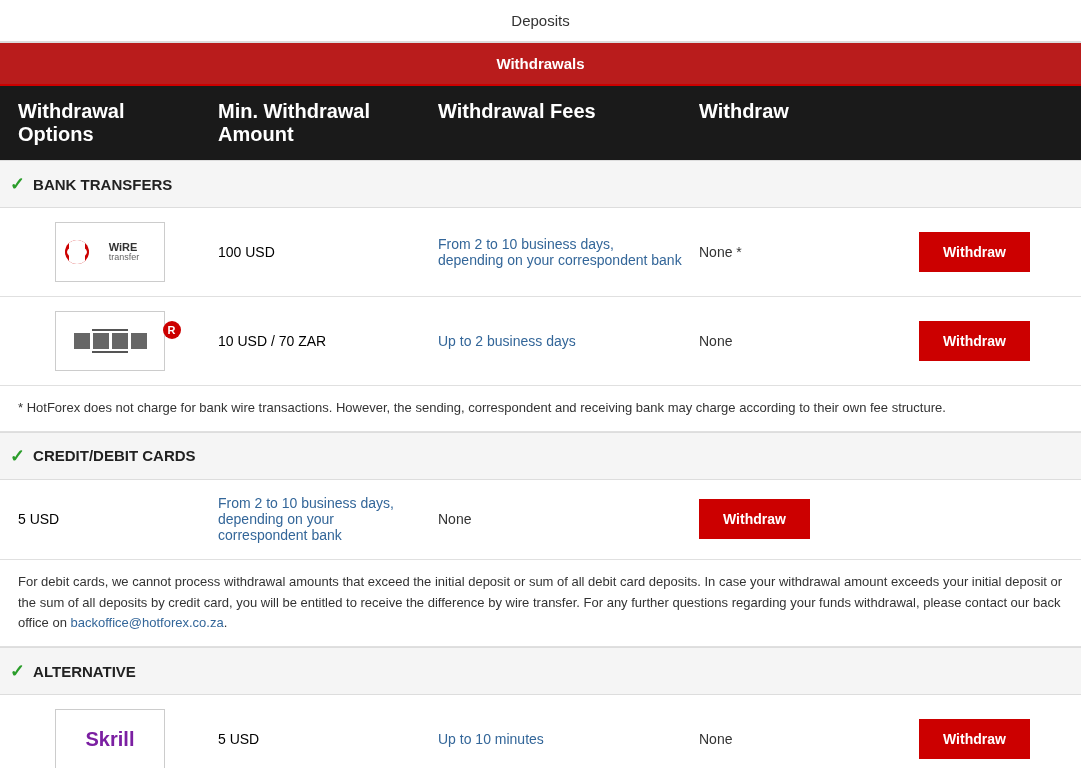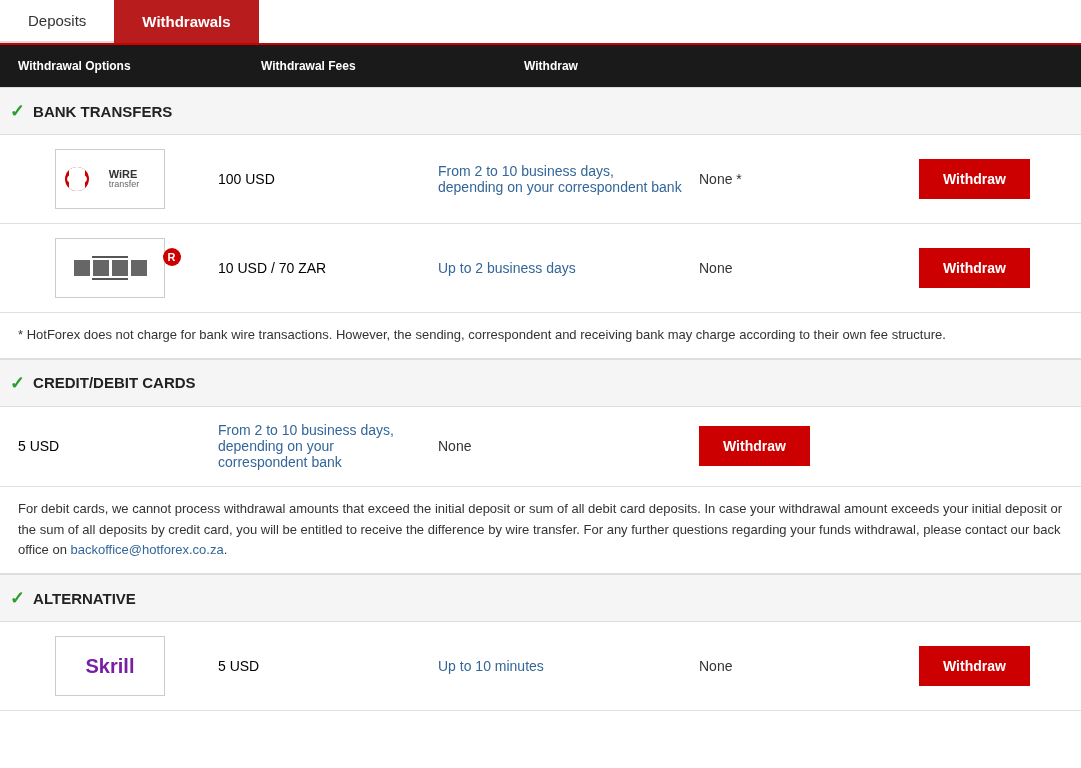--- a/index.html
+++ b/index.html
@@ -20,22 +20,21 @@
     .tab:not(.active) { background: #fff; color: #333; border-bottom: 2px solid #ddd; }
 
     
     .table-header {
       display: grid;
       grid-template-columns: 200px 220px 1fr 220px 160px;
       background: #1a1a1a;
       color: #fff;
       font-weight: bold;
       padding: 14px 10px;
-      font-size: 12px;
-      gap: 43px;
+      font-size: 20px;
     }
     .table-header div { padding: 0 8px; }
 
     
     .section-header {
       display: flex;
       align-items: center;
       background: #f5f5f5;
       padding: 12px 10px;
       font-weight: bold;
@@ -130,27 +129,28 @@
     .skrill-logo {
       font-size: 20px;
       font-weight: bold;
       color: #7b1fa2;
       font-family: 'Arial', sans-serif;
     }
   </style>
 </head>
 <body>
 
-<div style="display:flex; border-bottom: 2px solid #cc0000;">
+<div style="display:flex; border-bottom: 2px solid #cc0000; flex-direction: column;">
   <button class="tab">Deposits</button>
   <button class="tab active">Withdrawals</button>
 </div>
 
 <div class="table-header">
   <div>Withdrawal Options</div>
+  <div>Min. Withdrawal Amount</div>
   <div>Withdrawal Fees</div>
   <div>Withdraw</div>
 </div>
 
 <div class="section-header">
   <span class="check-icon">✓</span>
   <span>BANK TRANSFERS</span>
 </div>
 
 <div class="data-row">

